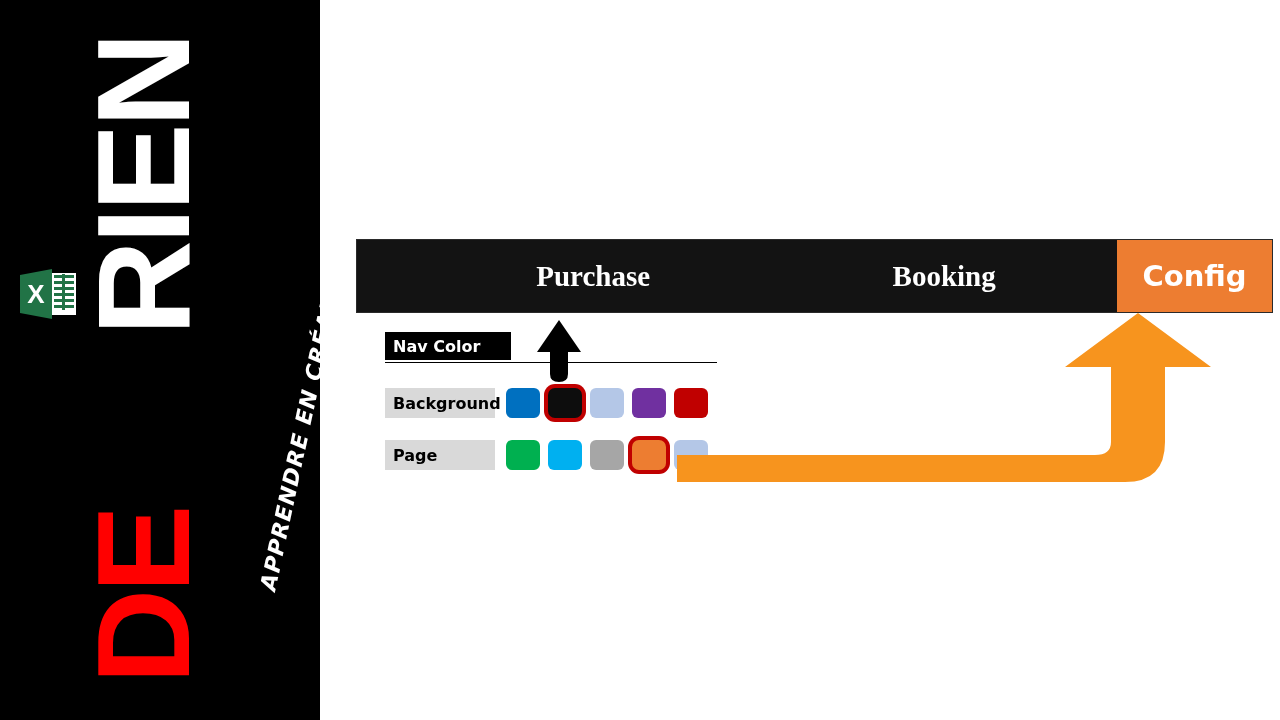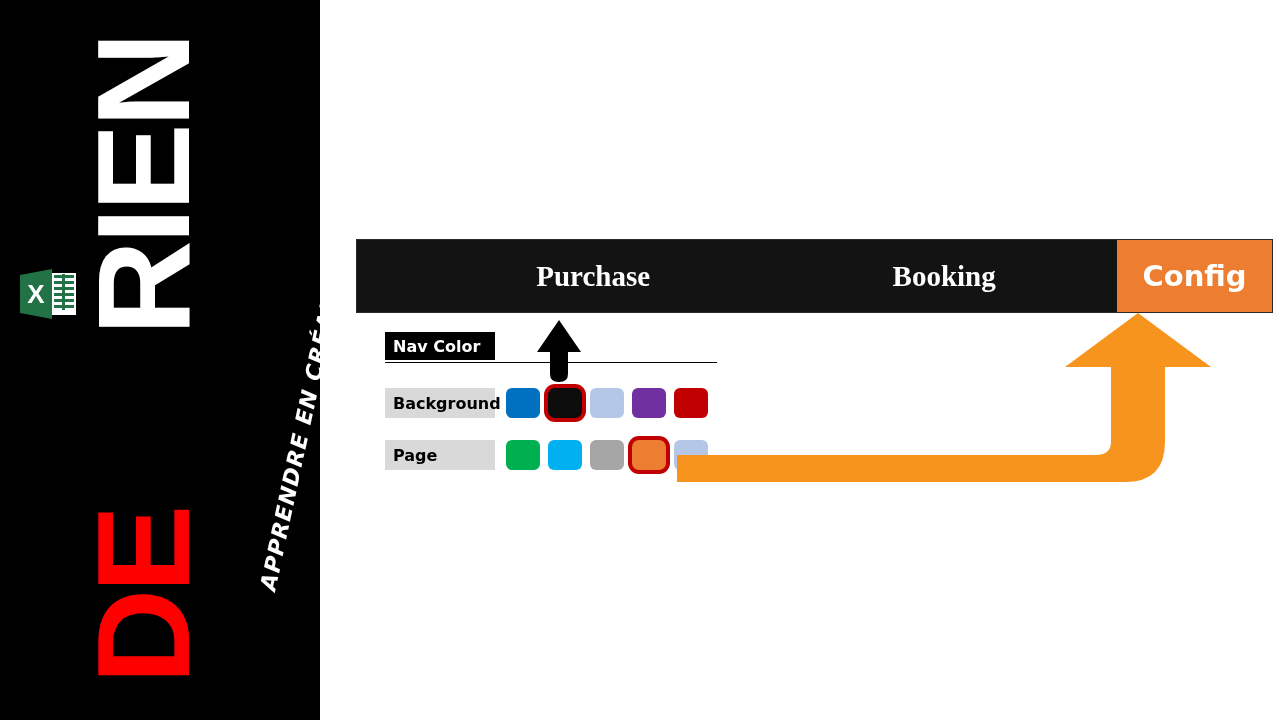--- a/index.html
+++ b/index.html
@@ -122,21 +122,21 @@
     position: absolute;
     left: 0;
     display: flex;
     align-items: center;
   }
   #row-navcolor { top: 0px; }
   #row-background { top: 56px; text-align: right; }
   #row-page { top: 108px; }
 
   .hdr-label {
-    width: 110px; height: 28px;
+    width: 126px; height: 28px;
     background: #000000;
     color: #ffffff;
     font-family: "DejaVu Sans", sans-serif;
     font-weight: 700;
     font-size: 16px;
     display: flex;
     align-items: center;
     padding-left: 8px;
   }
   .hdr-rule {

